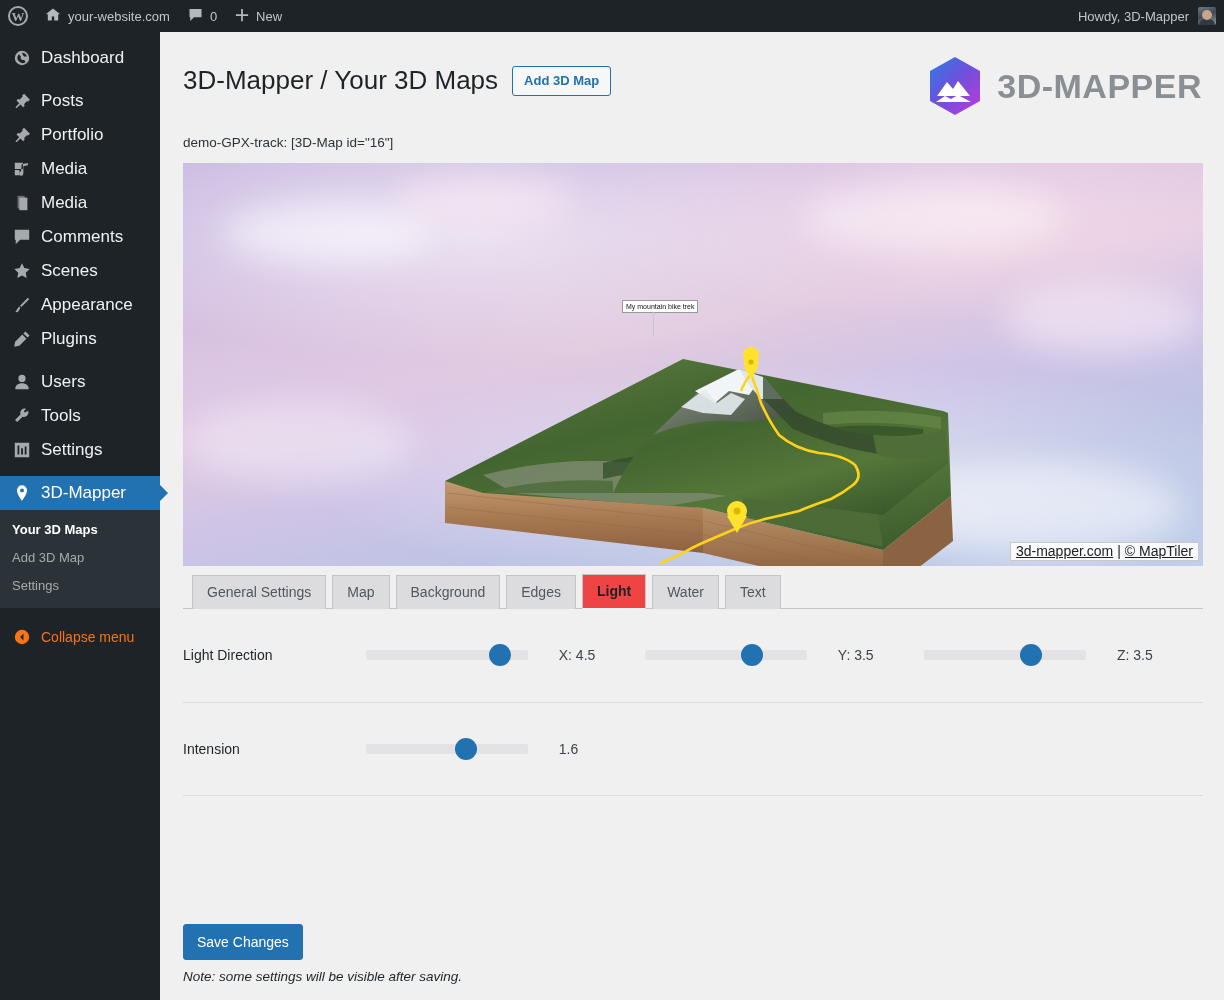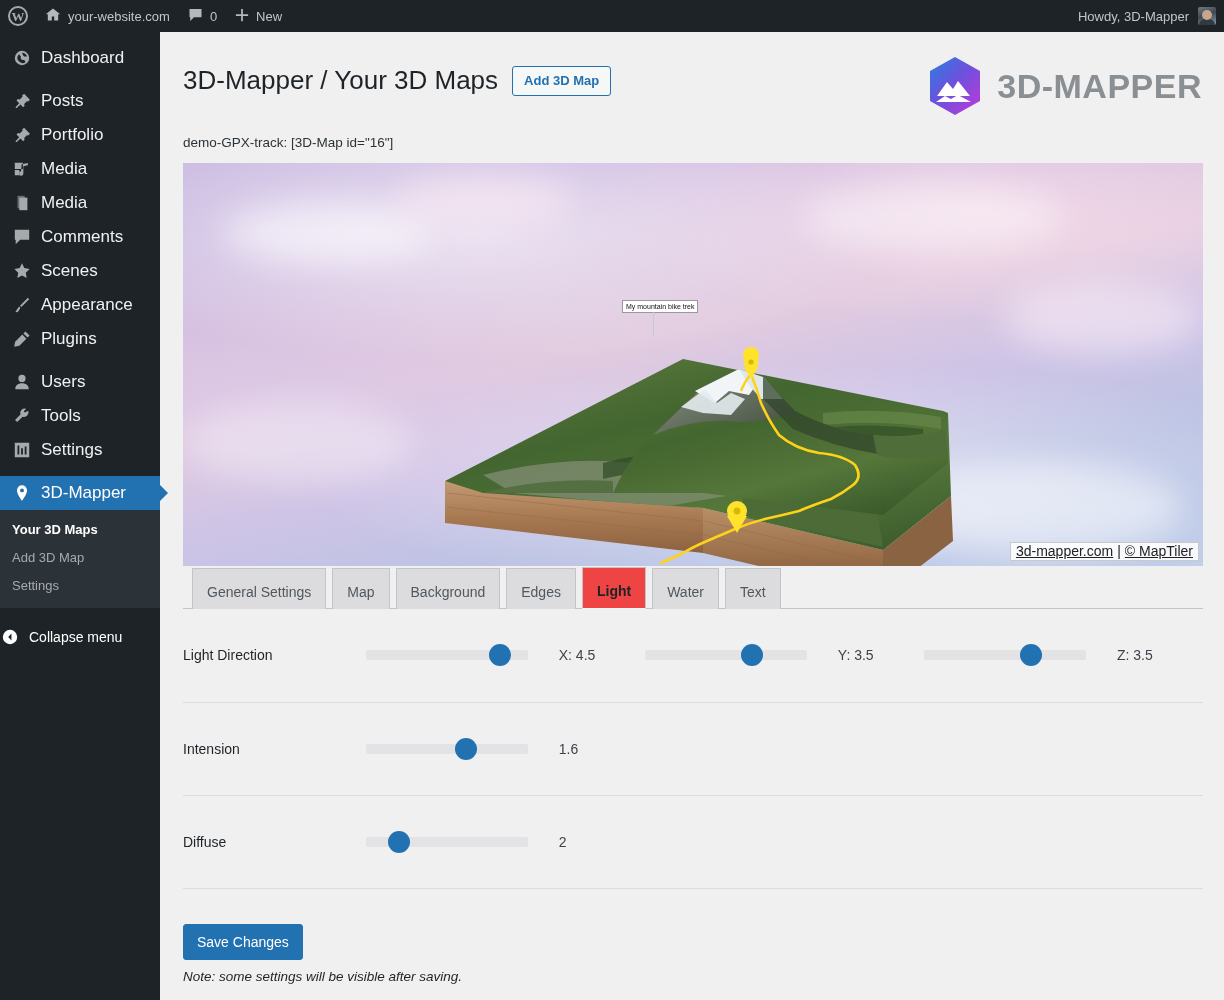--- a/index.html
+++ b/index.html
@@ -91,22 +91,22 @@
   }
   #submenu { background: #2c3338; padding: 6px 0 8px 0; }
   .sub-item {
     display: block; padding: 5px 0 5px 12px;
     font-size: 13px; color: #a7aaad; cursor: pointer;
     line-height: 18px;
   }
   .sub-item.current { color: #fff; font-weight: bold; }
   .collapse-row {
     display:flex; align-items:center;
-    height: 34px; margin-top: 12px;
-    color: #ffffff; font-size: 14px; cursor: pointer;
+    height: 34px; padding-left: 12px; margin-top: 12px;
+    color: #f97316; font-size: 14px; cursor: pointer;
   }
   .collapse-ico {
     width: 20px; height: 20px; margin-right: 9px; flex:none;
     display:flex; align-items:center; justify-content:center;
   }
 
   
   #content {
     position: absolute; top: 32px; left: 160px;
     width: 1064px; height: 968px;
@@ -195,21 +195,21 @@
     border-bottom: 1px solid #c3c4c7;
     display: flex; align-items: flex-end; gap: 6px;
     padding-left: 9px;
   }
   .tab {
     border: 1px solid #c3c4c7;
     border-bottom: none;
     background: #dcdcde;
     color: #50575e;
     font-size: 14px;
-    padding: 14px 14px 8px 14px;
+    padding: 7px 14px 8px 14px;
     cursor: pointer;
     position: relative; top: 1px;
     line-height: 18px;
   }
   .tab.active {
     background: #ef4444; color: #1d2327; font-weight: bold;
     border-bottom: 1px solid #f6f7f7;
     margin-top: 34px;
   }
 
@@ -611,30 +611,20 @@
           <th class="cell-label">Intension</th>
           <td class="cell-slider">
             <div class="slider">
               <div class="thumb" id="th-i" style="left: 89.6px;"></div>
             </div>
           </td>
           <td class="cell-value">1.6</td>
           <td class="cell-fill" colspan="4"></td>
         </tr>
 
-        <tr class="srow">
-          <th class="cell-label">Diffuse</th>
-          <td class="cell-slider">
-            <div class="slider">
-              <div class="thumb" id="th-d" style="left: 22.4px;"></div>
-            </div>
-          </td>
-          <td class="cell-value">2</td>
-          <td class="cell-fill" colspan="4"></td>
-        </tr>
       </tbody>
     </table>
   </div>
 
   <div id="savebar">
     <button class="btn-primary">Save Changes</button>
     <div class="note">Note: some settings will be visible after saving.</div>
   </div>
 
 </div>

